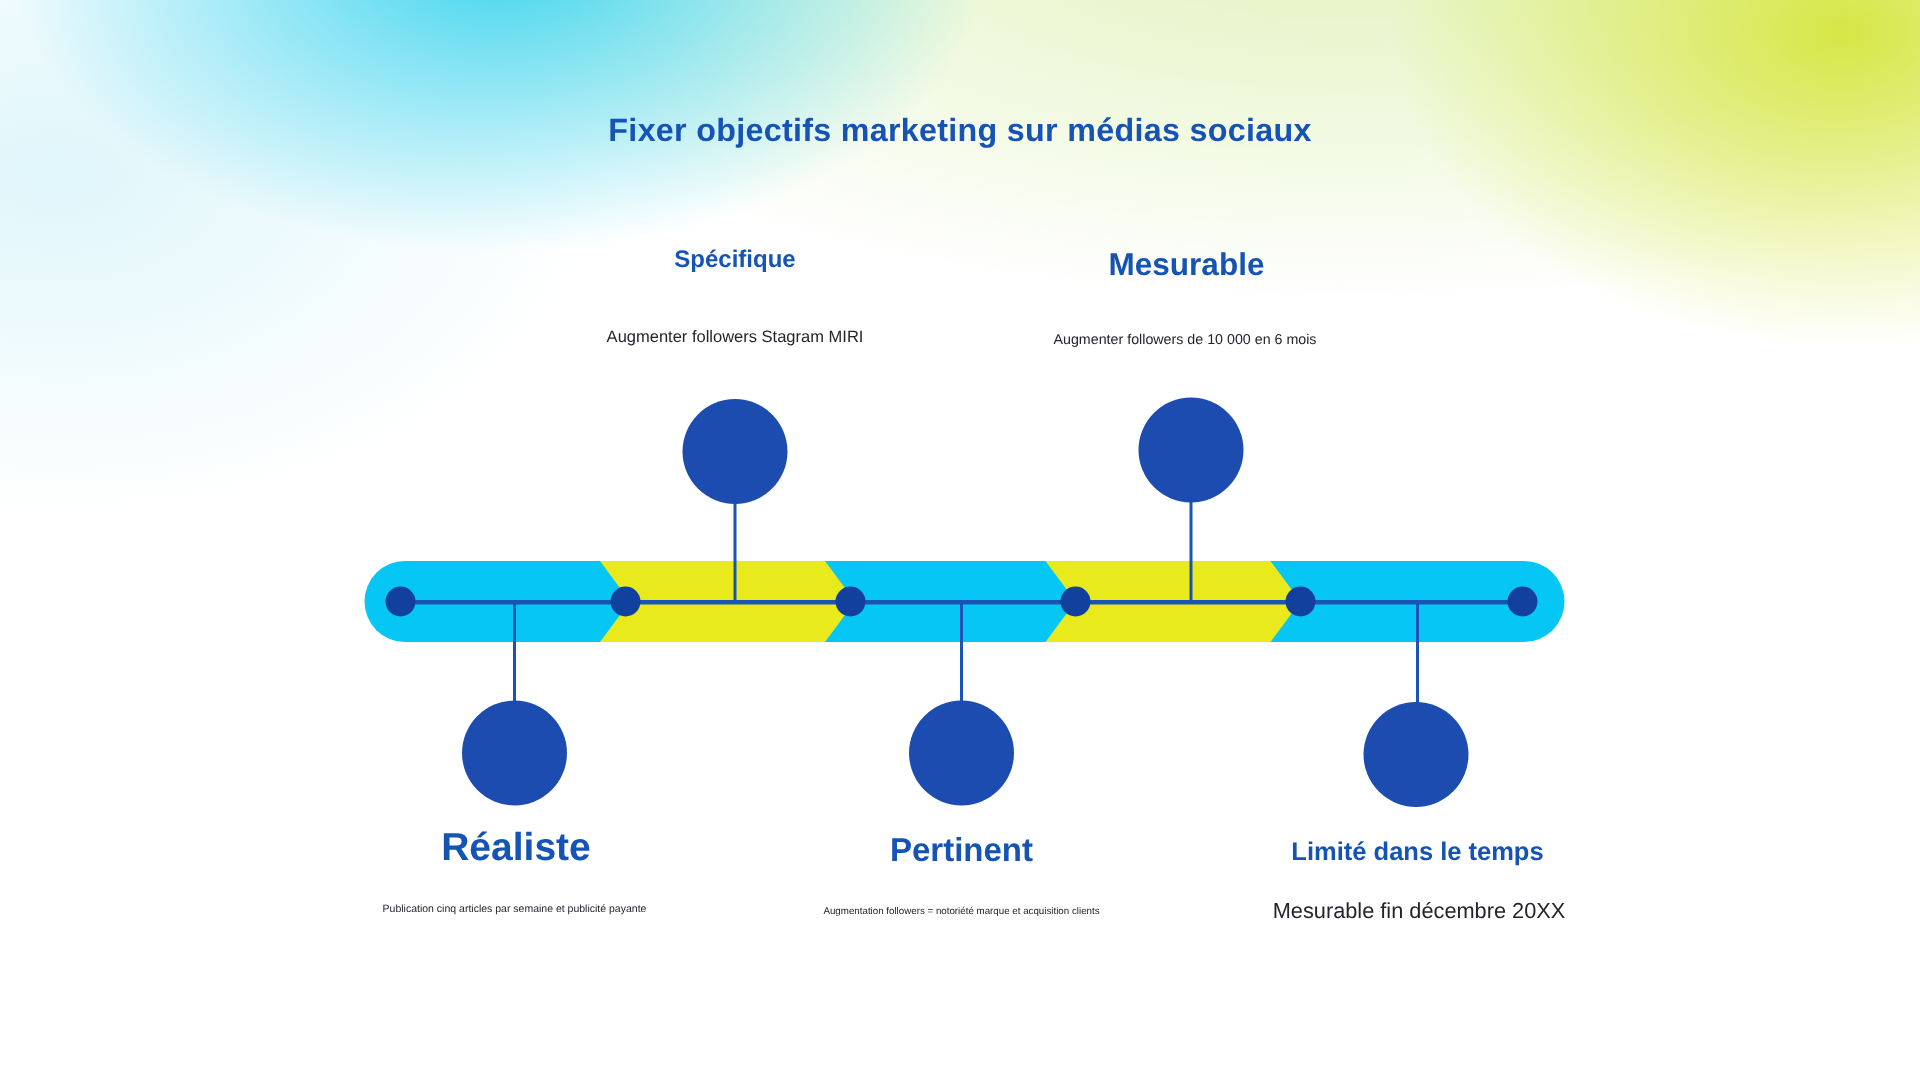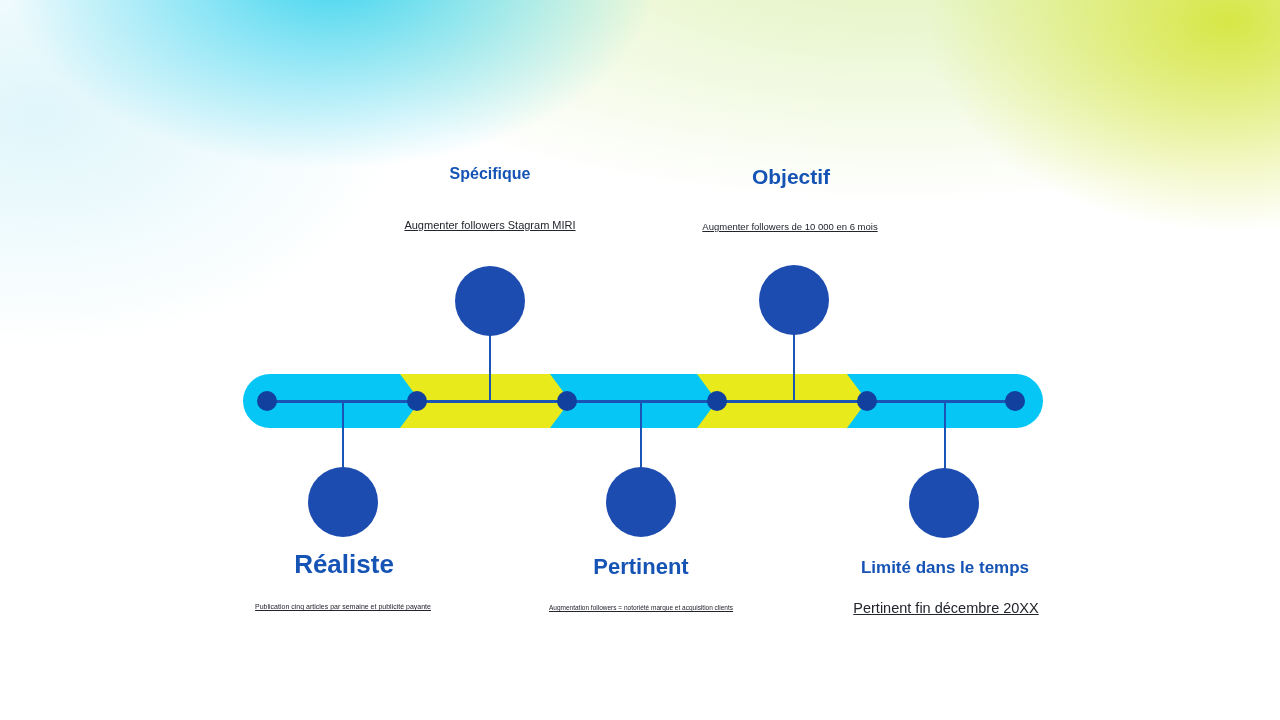--- a/index.html
+++ b/index.html
@@ -38,37 +38,38 @@
   }
   .connector{
     position:absolute;width:2px;background:#1a54b4;z-index:1;
   }
   .circle{
     position:absolute;width:70px;height:70px;border-radius:50%;
     background:#1d4cb0;z-index:2;
   }
   .center{transform:translateX(-50%);white-space:nowrap;position:absolute;}
   .m-label{font-weight:bold;color:#1553b5;}
-  .m-desc{color:#23252d;text-decoration:underline;}
+  .m-desc{color:#23252d;}
   .lbl-spec{left:490px;top:165px;font-size:16px;}
   .lbl-mes{left:791px;top:165px;font-size:21px;}
   .lbl-rea{left:344px;top:549px;font-size:26px;}
   .lbl-per{left:641px;top:554px;font-size:22px;}
   .lbl-lim{left:945px;top:558px;font-size:17px;}
   .dsc-spec{left:490px;top:219px;font-size:11px;}
   .dsc-mes{left:790px;top:221px;font-size:9.5px;text-align:right;}
   .dsc-rea{left:343px;top:603px;font-size:7px;}
   .dsc-per{left:641px;top:604px;font-size:6.5px;}
   .dsc-lim{left:946px;top:600px;font-size:14.5px;}
 </style>
 </head>
 <body>
 
 <div class="stage">
 
+  <div class="title">Fixer objectifs marketing sur médias sociaux</div>
 
   <div class="bar">
     <div class="chev chev1"></div>
     <div class="chev chev2"></div>
   </div>
 
   <div class="connector" style="left:489px;top:301px;height:100px;"></div>
   <div class="connector" style="left:793px;top:300px;height:101px;"></div>
   <div class="connector" style="left:342px;top:401px;height:101px;"></div>
   <div class="connector" style="left:640px;top:401px;height:101px;"></div>
@@ -85,25 +86,25 @@
 
   <div class="circle" style="left:455px;top:266px;"></div>
   <div class="circle" style="left:759px;top:265px;"></div>
   <div class="circle" style="left:308px;top:467px;"></div>
   <div class="circle" style="left:606px;top:467px;"></div>
   <div class="circle" style="left:909px;top:468px;"></div>
 
   <div class="center m-label lbl-spec">Spécifique</div>
   <div class="center m-desc dsc-spec">Augmenter followers Stagram MIRI</div>
 
-  <div class="center m-label lbl-mes">Objectif</div>
+  <div class="center m-label lbl-mes">Mesurable</div>
   <div class="center m-desc dsc-mes">Augmenter followers de 10 000 en 6 mois</div>
 
   <div class="center m-label lbl-rea">Réaliste</div>
   <div class="center m-desc dsc-rea">Publication cinq articles par semaine et publicité payante</div>
 
   <div class="center m-label lbl-per">Pertinent</div>
   <div class="center m-desc dsc-per">Augmentation followers = notoriété marque et acquisition clients</div>
 
   <div class="center m-label lbl-lim">Limité dans le temps</div>
-  <div class="center m-desc dsc-lim">Pertinent fin décembre 20XX</div>
+  <div class="center m-desc dsc-lim">Mesurable fin décembre 20XX</div>
 
 </div>
 
 </body></html>

